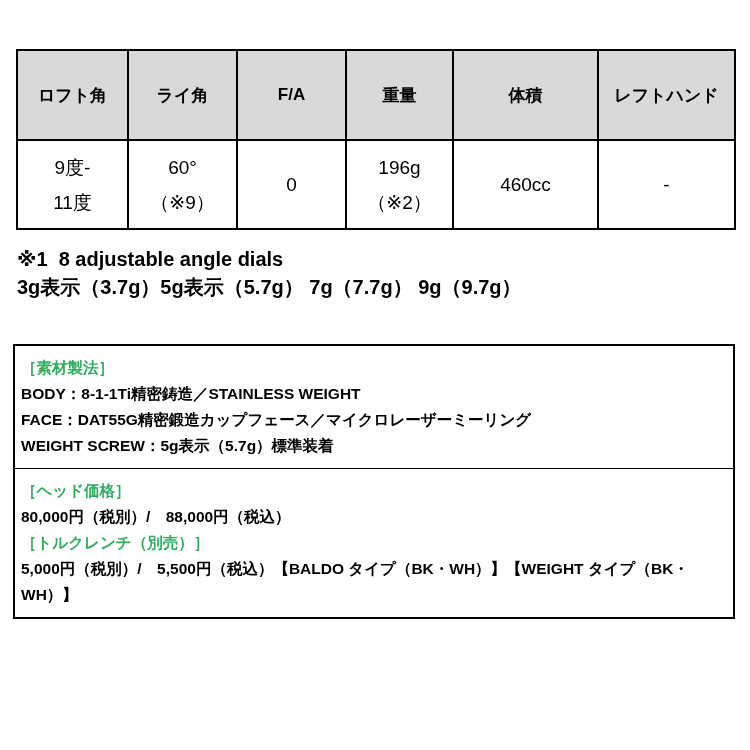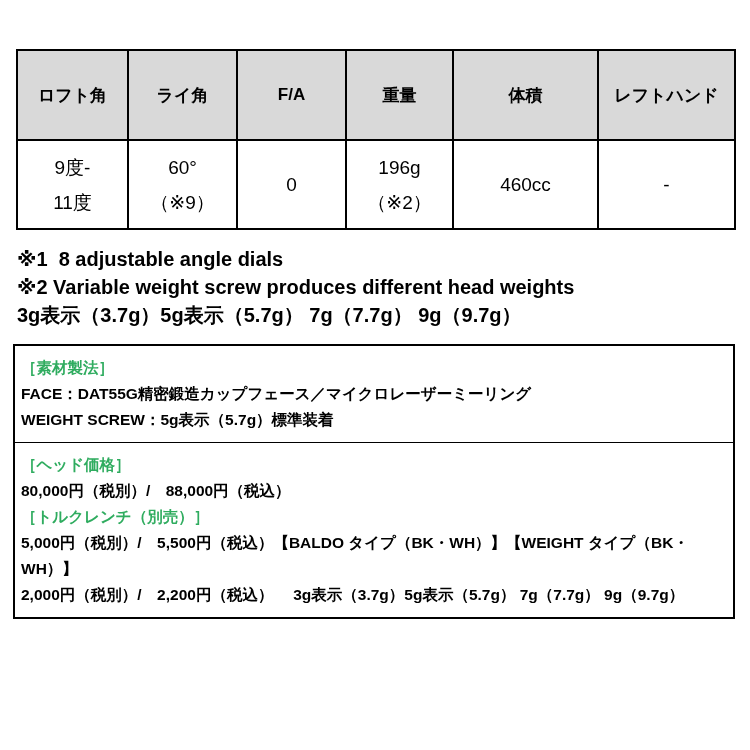--- a/index.html
+++ b/index.html
@@ -115,35 +115,34 @@
         <td>196g
 （※2）</td>
         <td>460cc</td>
         <td>-</td>
       </tr>
     </tbody>
   </table>
 
   <div class="notes">
     <div class="note-line">※1  8 adjustable angle dials</div>
-    <div class="note-line">※2 Variable weight screw produces different head weights</div>
     <div class="note-line">3g表示（3.7g）5g表示（5.7g） 7g（7.7g） 9g（9.7g）</div>
   </div>
 
   <div class="detail-box">
 
     <div class="detail-section materials">
       <div class="detail-line green">［素材製法］</div>
+      <div class="detail-line">BODY：8-1-1Ti精密鋳造／STAINLESS WEIGHT</div>
       <div class="detail-line">FACE：DAT55G精密鍛造カップフェース／マイクロレーザーミーリング</div>
       <div class="detail-line">WEIGHT SCREW：5g表示（5.7g）標準装着</div>
     </div>
 
     <div class="detail-section pricing">
       <div class="detail-line green">［ヘッド価格］</div>
       <div class="detail-line">80,000円（税別）/　88,000円（税込）</div>
       <div class="detail-line green">［トルクレンチ（別売）］</div>
       <div class="detail-line">5,000円（税別）/　5,500円（税込）【BALDO タイプ（BK・WH）】【WEIGHT タイプ（BK・WH）】</div>
-      <div class="detail-line">2,000円（税別）/　2,200円（税込）　 3g表示（3.7g）5g表示（5.7g） 7g（7.7g） 9g（9.7g）</div>
     </div>
 
   </div>
 
 </div>
 
 </body></html>

